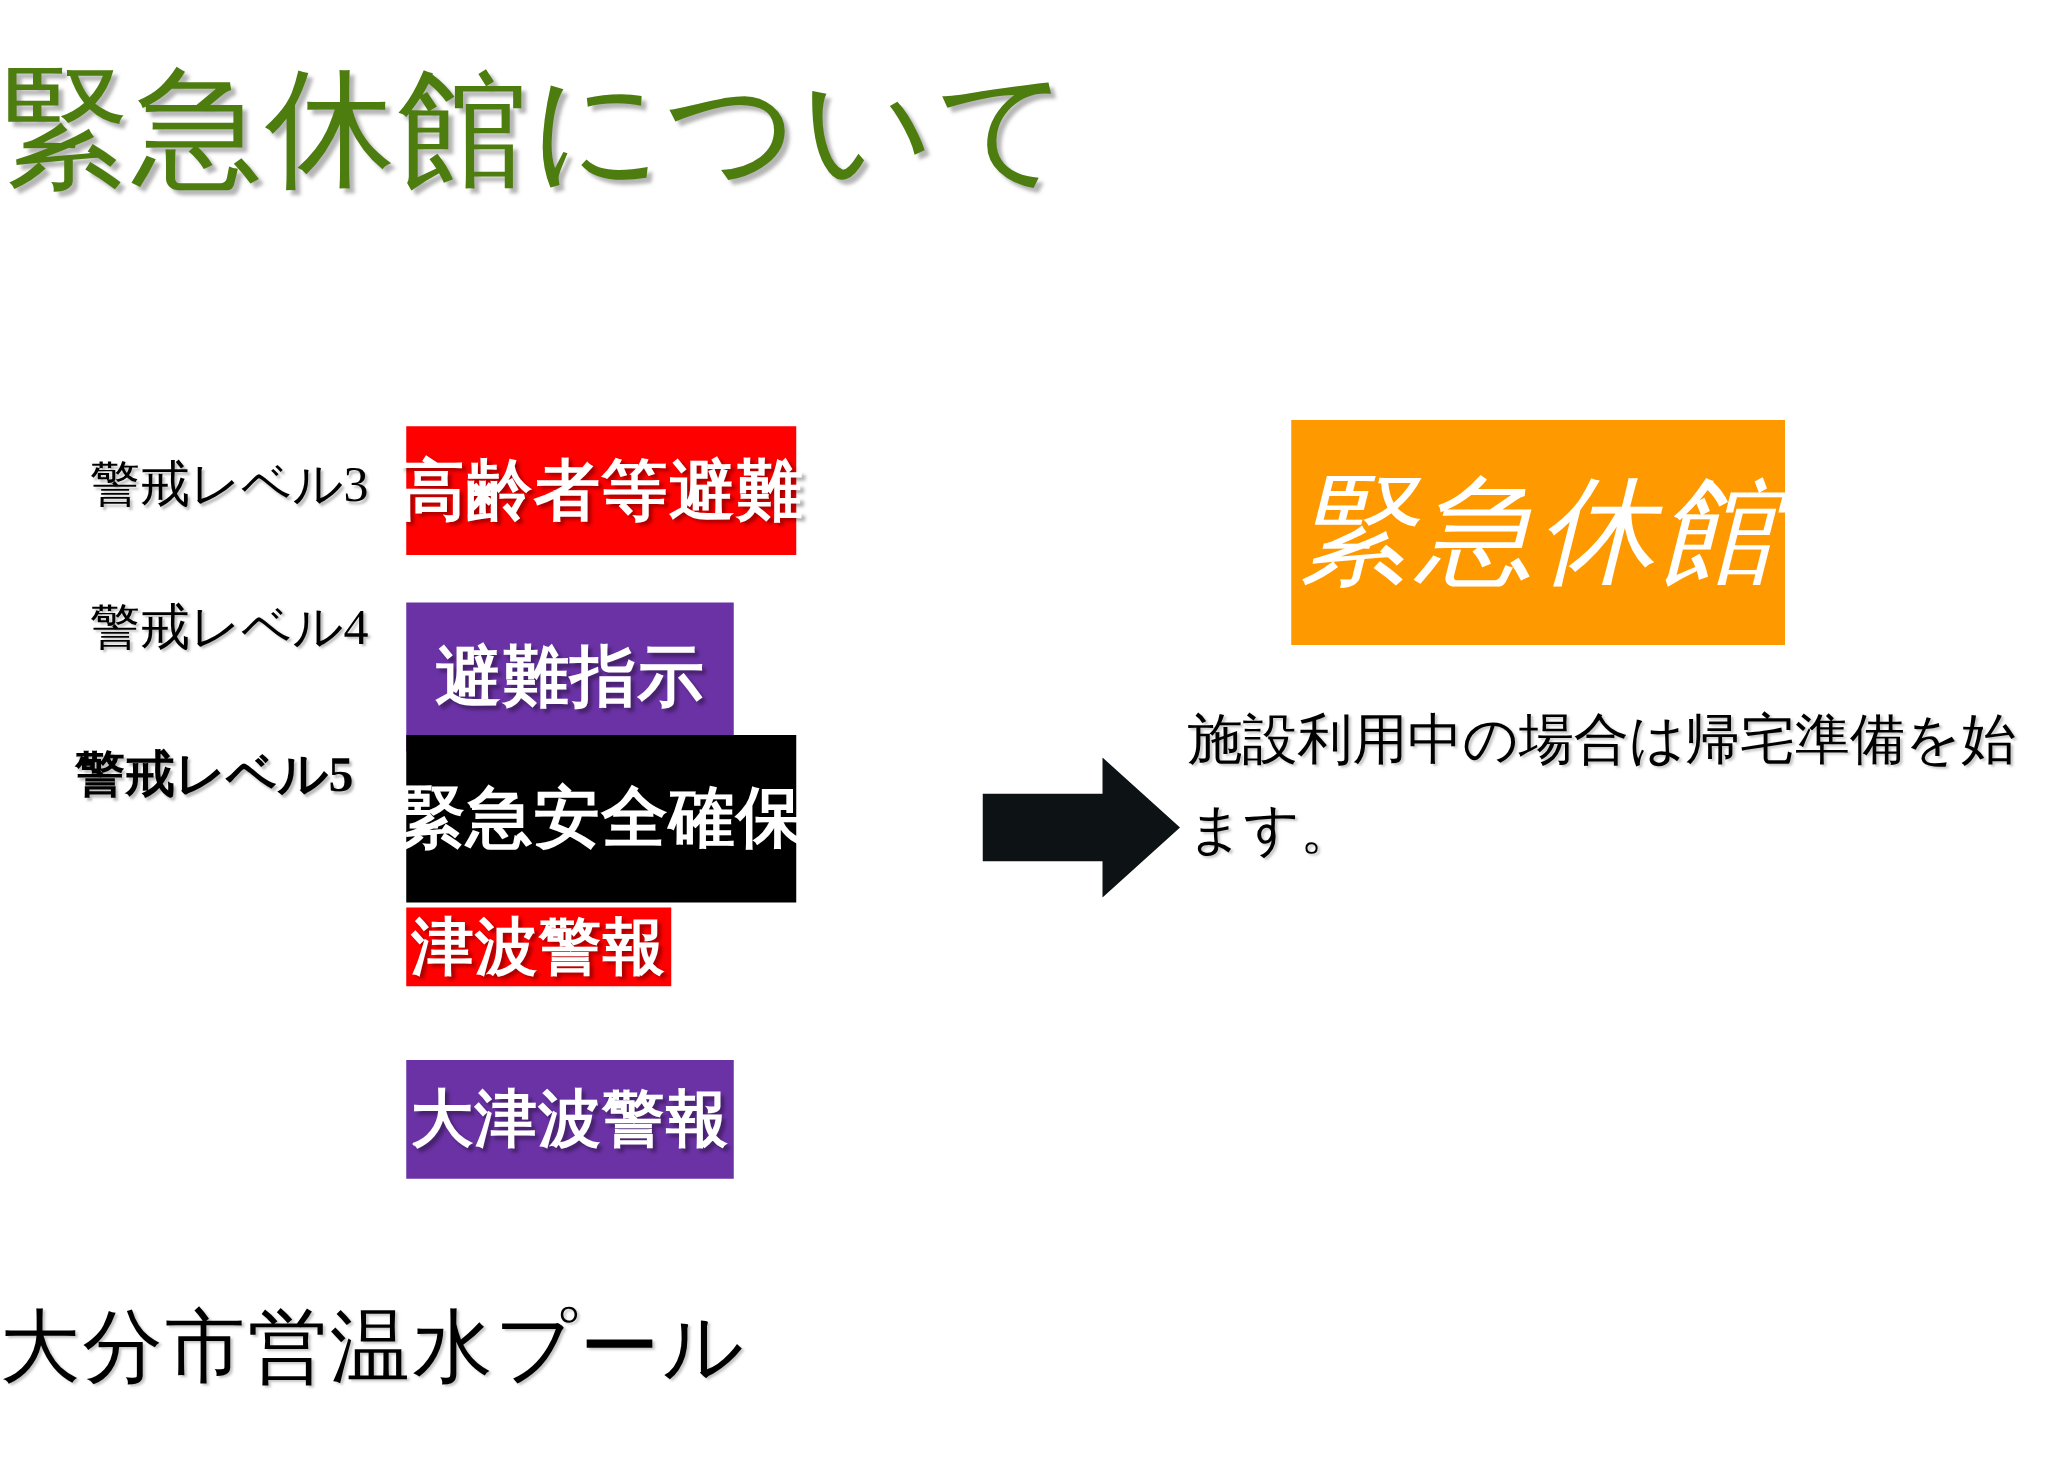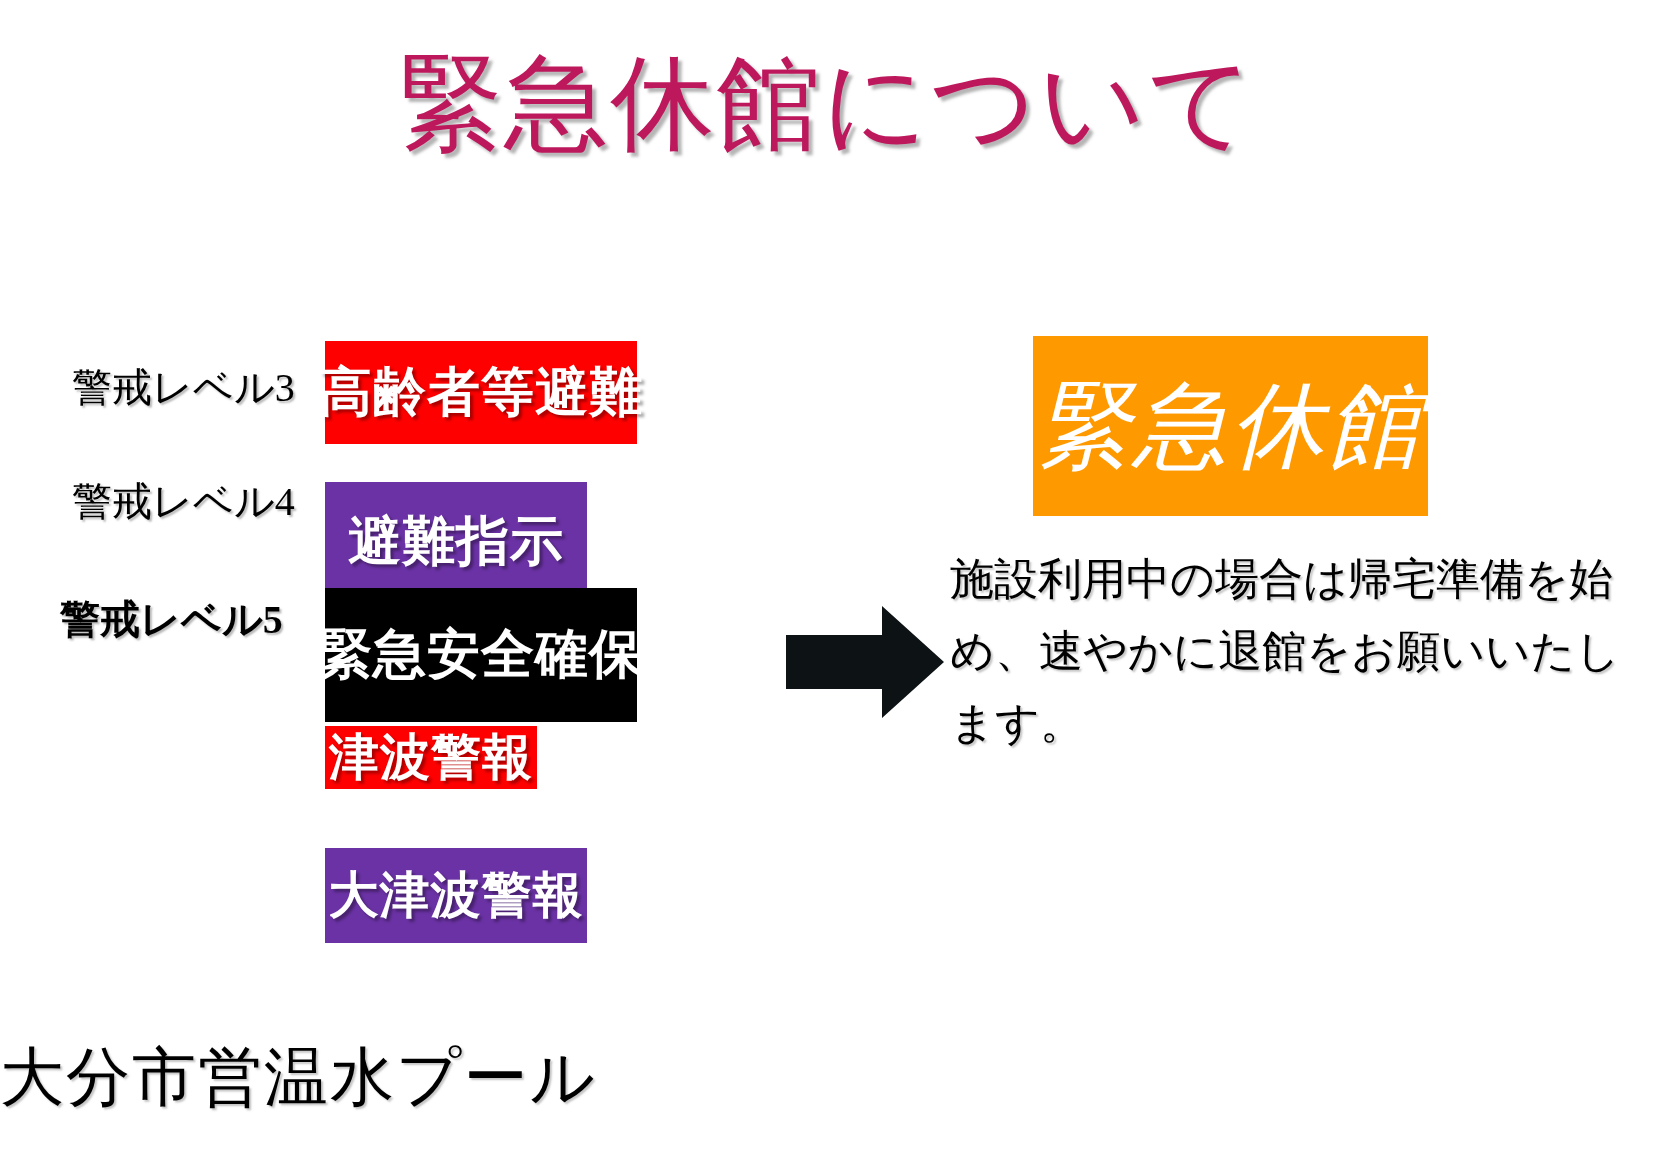--- a/index.html
+++ b/index.html
@@ -18,26 +18,25 @@
     background: #ffffff;
     overflow: hidden;
   }
 
   
   .title {
     position: absolute;
     left: 0;
     top: 46px;
     width: 1654px;
-    text-align: center;
     font-family: "Liberation Serif", "DejaVu Serif", serif;
     font-size: 104px;
     line-height: 1.12;
     letter-spacing: 2px;
-    color: #be185d;
+    color: #4d7c0f;
     text-shadow: 4px 4px 3px rgba(120,120,120,0.55);
     white-space: nowrap;
   }
 
   
   .subtitle {
     position: absolute;
     left: 0;
     top: 208px;
     width: 1654px;
@@ -110,21 +109,21 @@
     letter-spacing: 3px;
     color: #ffffff;
     white-space: nowrap;
     font-style: italic;
   }
 
   
   .body-text {
     position: absolute;
     left: 950px;
-    top: 544px;
+    top: 556px;
     width: 570px;
     font-family: "Liberation Serif", "DejaVu Serif", serif;
     font-size: 44px;
     line-height: 72px;
     color: #000000;
     text-shadow: 2px 2px 2px rgba(150,150,150,0.55);
   }
   .body-text .line { display: block; white-space: nowrap; }
 
   
@@ -164,19 +163,18 @@
   <div class="arrow">
     <svg width="158" height="112" viewBox="0 0 158 112" xmlns="http://www.w3.org/2000/svg">
       <polygon points="0,29 96,29 96,0 158,56 96,112 96,83 0,83" fill="#0D1214"></polygon>
     </svg>
   </div>
 
   <div class="highlight-box" style="background:#FF9900;">緊急休館</div>
 
   <div class="body-text">
     <span class="line">施設利用中の場合は帰宅準備を始</span>
-    <span class="line">め、速やかに退館をお願いいたし</span>
     <span class="line">ます。</span>
   </div>
 
   <div class="footer">大分市営温水プール</div>
 
 </div>
 
 </body></html>

